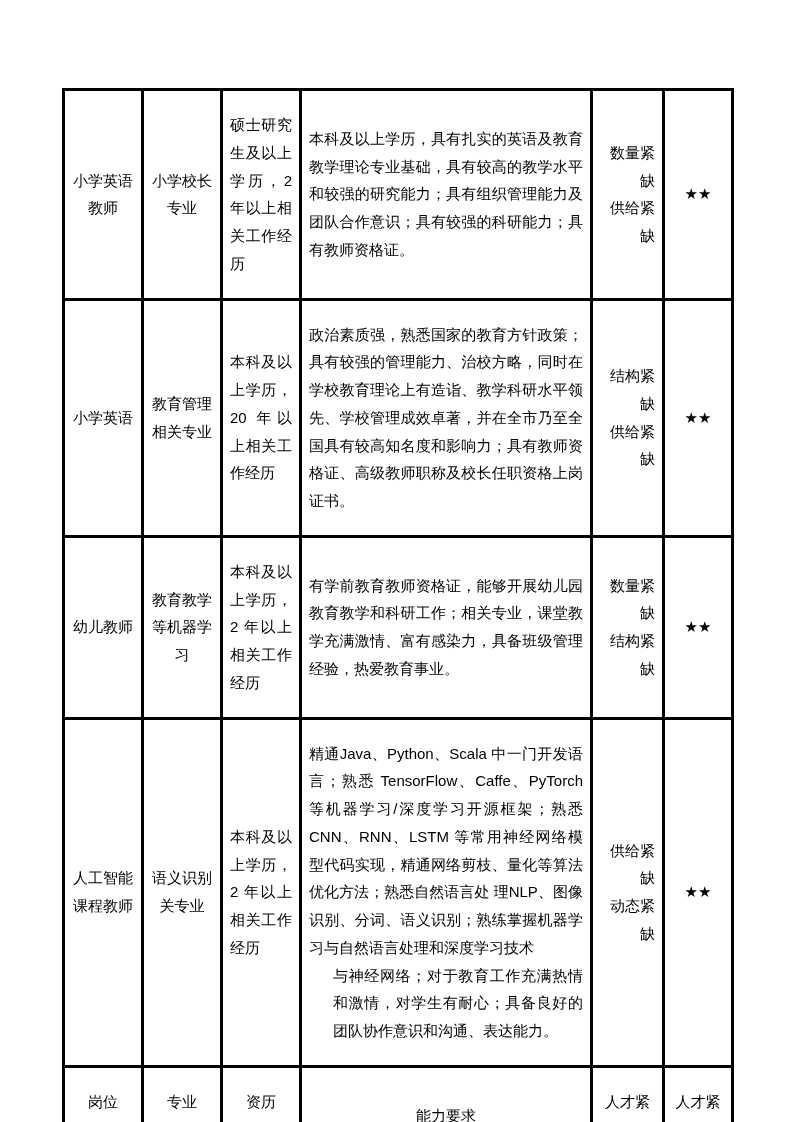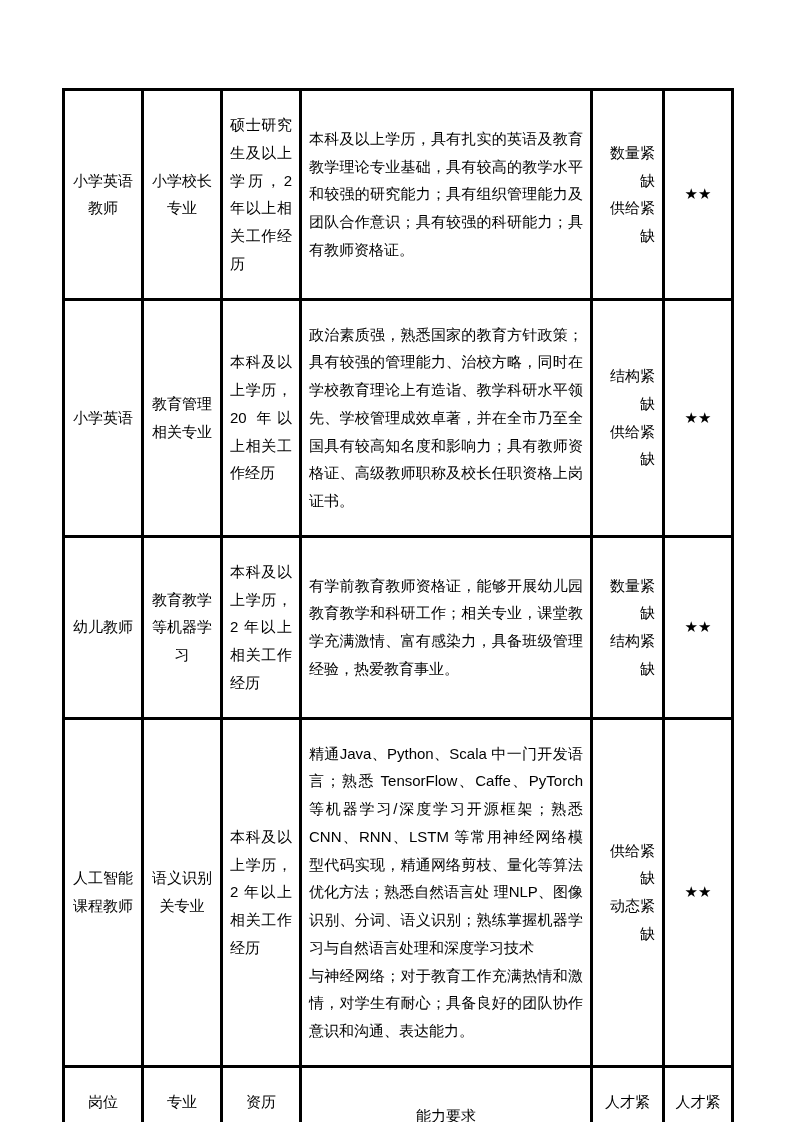--- a/index.html
+++ b/index.html
@@ -61,20 +61,21 @@
   td.level {
     text-align: center;
     font-size: 13px;
     letter-spacing: 0px;
   }
   .ability-ai {
     line-height: 2.3;
   }
   .ability-ai .tight {
     line-height: 1.85;
+    margin-left: 24px;
   }
   .footer-row td {
     text-align: center;
     font-size: 12.5px;
     line-height: 1.7;
     padding: 10px 4px;
   }
   .two-line {
     display: block;
   }

